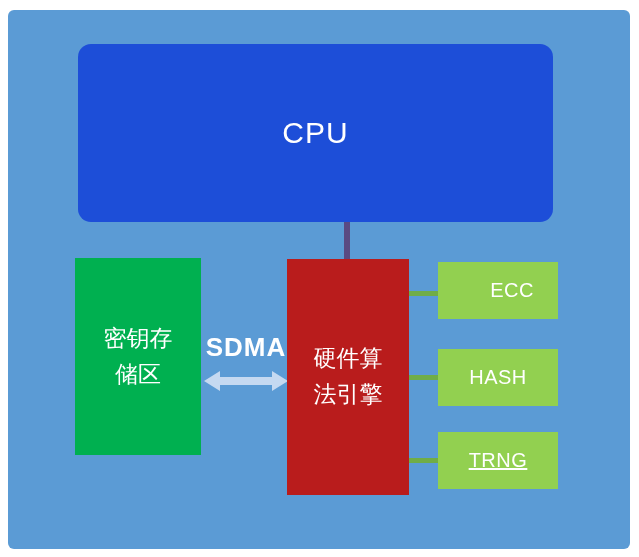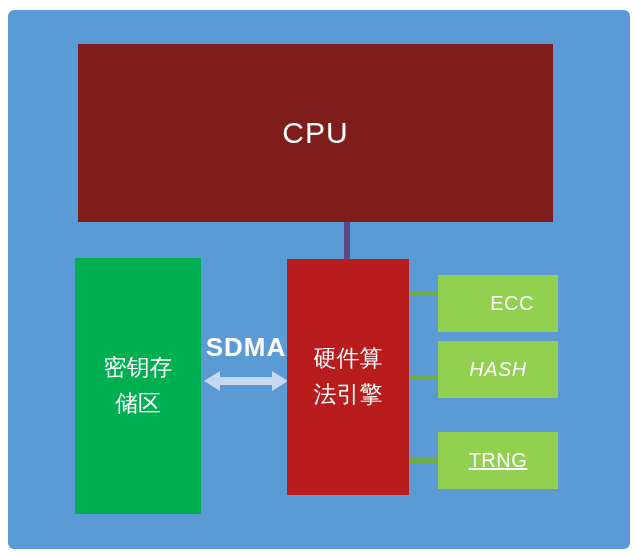--- a/index.html
+++ b/index.html
@@ -37,21 +37,21 @@
     top: 34px;
     width: 475px;
     height: 178px;
     font-size: 30px;
     letter-spacing: 1px;
   }
   .node-keystore {
     left: 67px;
     top: 248px;
     width: 126px;
-    height: 256px;
+    height: 197px;
     font-size: 23px;
     line-height: 1.55;
   }
   .node-keystore .wrap-label {
     width: 76px;
   }
   .node-engine {
     left: 279px;
     top: 249px;
     width: 122px;
@@ -62,22 +62,22 @@
   .node-engine .wrap-label {
     width: 76px;
   }
   .node-small {
     left: 430px;
     width: 120px;
     height: 57px;
     font-size: 20px;
     letter-spacing: 0.5px;
   }
-  .node-ecc  { top: 265px; padding-left: 28px; }
-  .node-hash { top: 331px; font-style: italic; }
+  .node-ecc  { top: 252px; padding-left: 28px; }
+  .node-hash { top: 339px; }
   .node-trng { top: 422px; text-decoration: underline; }
 
   .connector {
     position: absolute;
   }
   .conn-cpu-engine {
     left: 336px;
     top: 212px;
     width: 6px;
     height: 38px;
@@ -109,21 +109,21 @@
     width: 84px;
     height: 26px;
   }
 </style>
 </head>
 <body>
 
 <div class="stage">
   <div class="canvas" style="background-color: rgb(91, 155, 213);">
 
-    <div class="node node-cpu" style="background-color: #7f1d1d;">
+    <div class="node node-cpu" style="background-color: #1d4ed8; border-radius: 13px;">
       <span>CPU</span>
     </div>
 
     <div class="connector conn-cpu-engine" style="background-color: rgb(90, 74, 130);"></div>
 
     <div class="node node-keystore" style="background-color: rgb(0, 176, 80);">
       <span class="wrap-label">密钥存储区</span>
     </div>
 
     <div class="sdma-label">SDMA</div>

